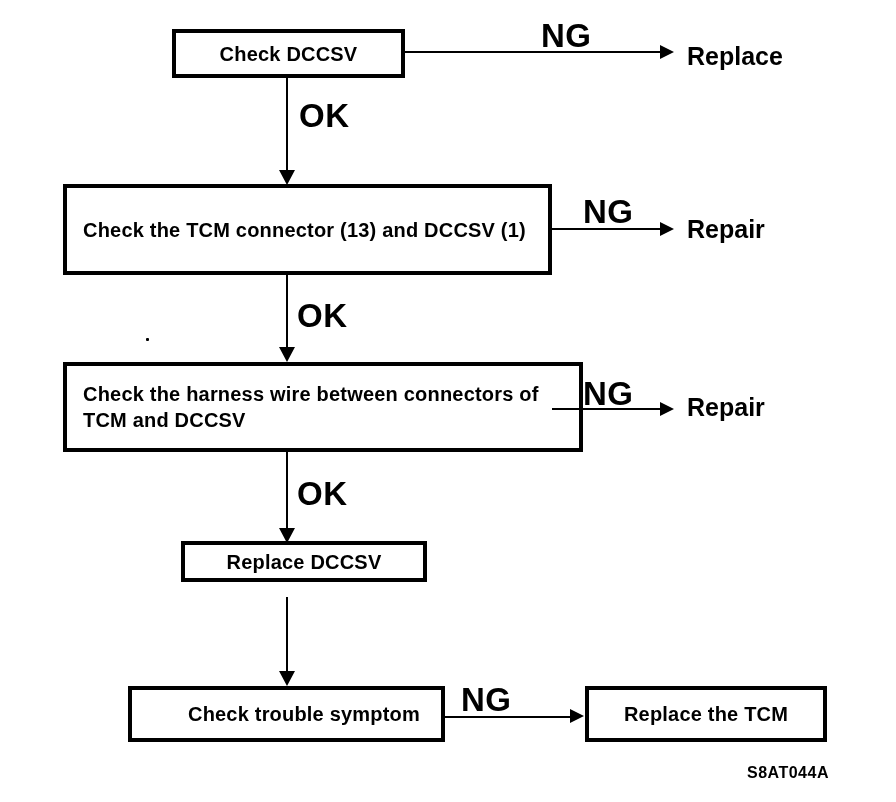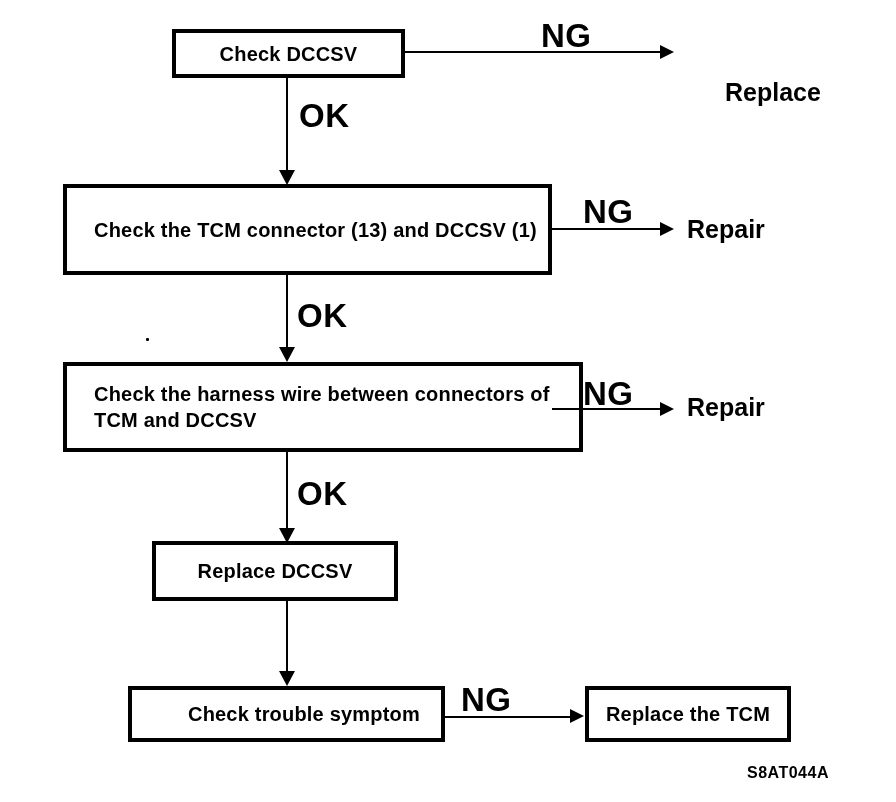--- a/index.html
+++ b/index.html
@@ -7,27 +7,27 @@
     position:relative; width:896px; height:802px; background:#ffffff;
     font-family:"Liberation Sans","DejaVu Sans",sans-serif; color:#000;
     overflow:hidden;
   }
   .box {
     position:absolute; box-sizing:border-box;
     border:4px solid #000; background:#fff;
     display:flex; align-items:center; justify-content:center;
     font-size:20px; font-weight:600; line-height:1.3; letter-spacing:0.2px;
   }
-  .box.left-align { justify-content:flex-start; padding-left:27px; padding-right:10px; }
+  .box.left-align { justify-content:flex-start; padding-left:16px; padding-right:10px; }
   .b1 { left:172px; top:29px;  width:233px; height:49px; }
   .b2 { left:63px;  top:184px; width:489px; height:91px; }
   .b3 { left:63px;  top:362px; width:520px; height:90px; }
-  .b4 { left:152px; top:541px; width:246px; height:60px; }
+  .b4 { left:181px; top:541px; width:246px; height:41px; }
   .b5 { left:128px; top:686px; width:317px; height:56px;padding-left:35px; }
-  .b6 { left:585px; top:686px; width:206px; height:56px; }
+  .b6 { left:585px; top:686px; width:242px; height:56px; }
 
   .vline { position:absolute; width:2px; background:#000; }
   .hline { position:absolute; height:2px; background:#000; }
   .vl1 { left:286px; top:78px;  height:93px; }
   .vl2 { left:286px; top:275px; height:73px; }
   .vl3 { left:286px; top:452px; height:78px; }
   .vl4 { left:286px; top:597px; height:76px; }
   .hl1 { left:405px; top:51px;  width:257px; }
   .hl2 { left:552px; top:228px; width:110px; }
   .hl3 { left:552px; top:408px; width:110px; }
@@ -60,21 +60,21 @@
   .ok2 { left:297px; top:297px; }
   .ok3 { left:297px; top:475px; }
   .ng1 { left:541px; top:17px;  }
   .ng2 { left:583px; top:193px; }
   .ng3 { left:583px; top:375px; }
   .ng4 { left:461px; top:681px; }
 
   .result {
     position:absolute; font-size:25px; font-weight:600; white-space:nowrap;
   }
-  .res1 { left:725px; top:42px;margin-top:36px;  }
+  .res1 { left:687px; top:42px;  }
   .res2 { left:687px; top:215px; }
   .res3 { left:687px; top:393px; }
 
   .figcode {
     position:absolute; left:747px; top:764px;
     font-size:16px; font-weight:700; letter-spacing:0.5px;
   }
   .noise-dot {
     position:absolute; left:146px; top:338px; width:3px; height:3px;
     background:#000; border-radius:1px;

